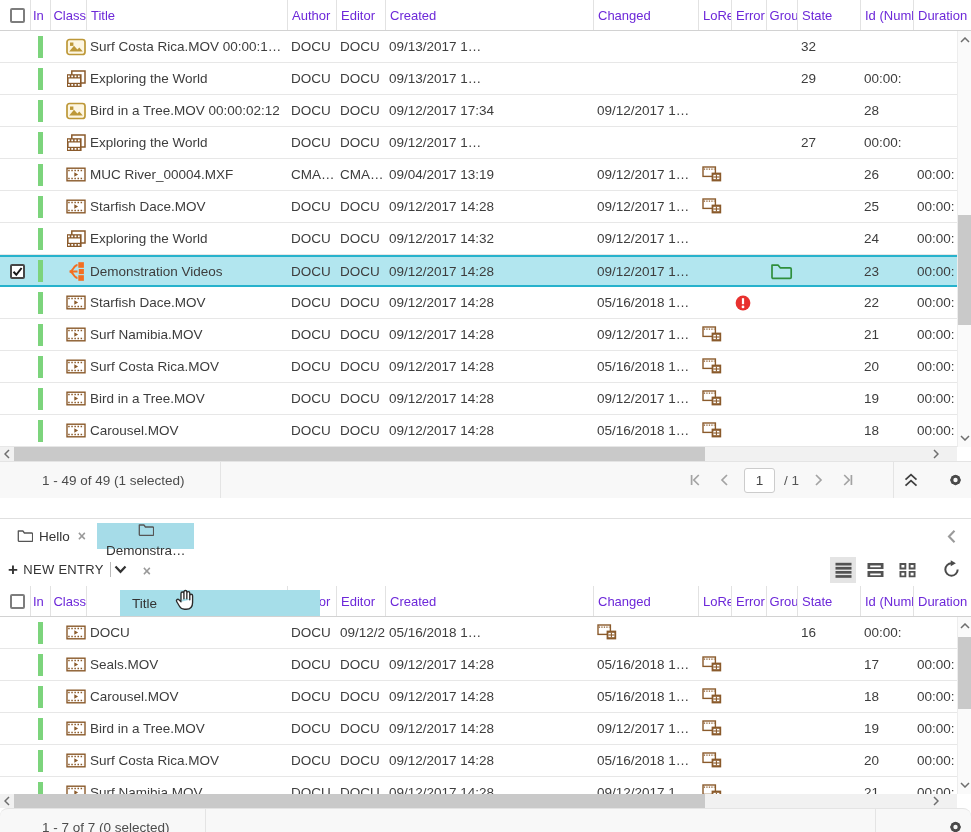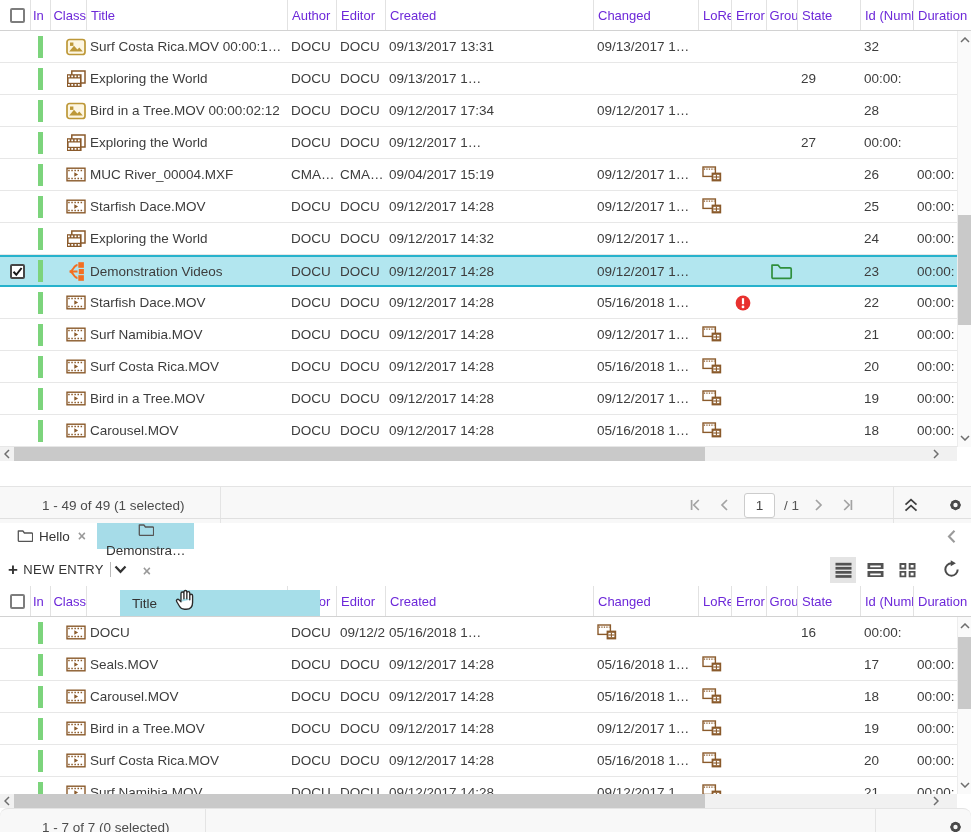--- a/index.html
+++ b/index.html
@@ -35,21 +35,21 @@
   .top-vscroll{top:31px;height:416px;}
   .bottom-vscroll{top:98px;height:177px;}
   .vthumb{position:absolute;left:0;right:0;background:#c9c9c9;}
   .top-vscroll .vthumb{top:184px;height:110px;}
   .bottom-vscroll .vthumb{top:20px;height:72px;}
   .varrow{position:absolute;left:0;right:0;height:12px;display:flex;align-items:center;justify-content:center;}
   .varrow.up{top:3px;} .varrow.down{bottom:3px;}
 
   
   .statusbar{position:relative;background:#f8f8f8;border-top:1px solid #e4e4e4;box-sizing:border-box;}
-  .panel.top .statusbar{height:37px;margin-top:25px;}
+  .panel.top .statusbar{height:37px;}
   .panel.bottom .statusbar{height:38px;border-bottom:1px solid #e4e4e4;border-radius:8px;}
   .range{position:absolute;left:42px;top:50%;transform:translateY(-50%);font-size:13.5px;color:#4c4c4c;white-space:nowrap;}
   .sdiv{position:absolute;top:0;bottom:0;width:1px;background:#e4e4e4;}
   .pager{position:absolute;left:686px;top:0;bottom:0;display:flex;align-items:center;gap:9px;}
   .pbtn{display:flex;align-items:center;}
   .pageinput{width:31px;height:25px;border:1px solid #ccc;border-radius:3px;text-align:center;font-family:"Liberation Sans",sans-serif;font-size:13.5px;color:#444;background:#fff;padding:0;box-sizing:border-box;}
   .ptotal{font-size:13.5px;color:#555;white-space:pre;}
   .collapsebtn{position:absolute;left:901px;top:50%;transform:translateY(-50%);display:flex;}
   .gearbtn{position:absolute;right:7px;top:50%;transform:translateY(-50%);display:flex;}
 
@@ -140,21 +140,20 @@
               <svg width="20" height="18" viewBox="0 0 20 18">
                 <rect x="1" y="1.5" width="18" height="15" rx="2.5" fill="#fdf6e2" stroke="#bd9838" stroke-width="1.7"></rect>
                 <rect x="4" y="4.5" width="3.4" height="3.4" fill="#bd9838"></rect>
                 <path d="M3.2 13.6 L8 7.8 L11.4 11.6 L13.3 9.6 L16.8 13.6 Z" fill="#bd9838"></path>
               </svg>
             </span>
           </div>
           <div class="c col-title txt">Surf Costa Rica.MOV 00:00:1…</div>
           <div class="c col-author txt">DOCU</div>
           <div class="c col-editor txt">DOCU</div>
-          <div class="c col-created txt">09/13/2017 13:31</div>
           <div class="c col-changed txt">09/13/2017 1…</div>
           <div class="c col-lore"></div>
           <div class="c col-error"></div>
           <div class="c col-grou"></div>
           <div class="c col-state"></div>
           <div class="c col-id txt">32</div>
           <div class="c col-dur txt"></div>
         </div>
         <div class="row grid">
           <div class="c col-sel"></div>
@@ -247,21 +246,21 @@
                 <rect x="1" y="2.2" width="18" height="12.6" fill="#fff" stroke="#8a5a2b" stroke-width="1.4"></rect>
                 <line x1="2.2" y1="4.4" x2="17.8" y2="4.4" stroke="#8a5a2b" stroke-width="1.5" stroke-dasharray="1.5 1.6"></line>
                 <line x1="2.2" y1="12.6" x2="17.8" y2="12.6" stroke="#8a5a2b" stroke-width="1.5" stroke-dasharray="1.5 1.6"></line>
                 <path d="M8.3 6.2 L12.1 8.5 L8.3 10.8 Z" fill="#8a5a2b"></path>
               </svg>
             </span>
           </div>
           <div class="c col-title txt">MUC River_00004.MXF</div>
           <div class="c col-author txt">CMA…</div>
           <div class="c col-editor txt">CMA…</div>
-          <div class="c col-created txt">09/04/2017 15:19</div>
+          <div class="c col-created txt">09/04/2017 13:19</div>
           <div class="c col-changed txt">09/12/2017 1…</div>
           <div class="c col-lore">
             <span class="ic">
               <svg width="21" height="17" viewBox="0 0 21 17">
                 <rect x="1" y="1" width="12.4" height="9.4" fill="#fff" stroke="#8a5a2b" stroke-width="1.4"></rect>
                 <line x1="1.8" y1="3.1" x2="12.6" y2="3.1" stroke="#8a5a2b" stroke-width="1.1" stroke-dasharray="1.3 1.2"></line>
                 <rect x="9.6" y="6.6" width="9.6" height="8.8" fill="#8a5a2b"></rect>
                 <rect x="11.4" y="8.8" width="6" height="4.4" fill="#fff"></rect>
                 <line x1="14.4" y1="8.8" x2="14.4" y2="13.2" stroke="#8a5a2b" stroke-width="1.1"></line>
                 <line x1="11.4" y1="11" x2="17.4" y2="11" stroke="#8a5a2b" stroke-width="1.1"></line>

